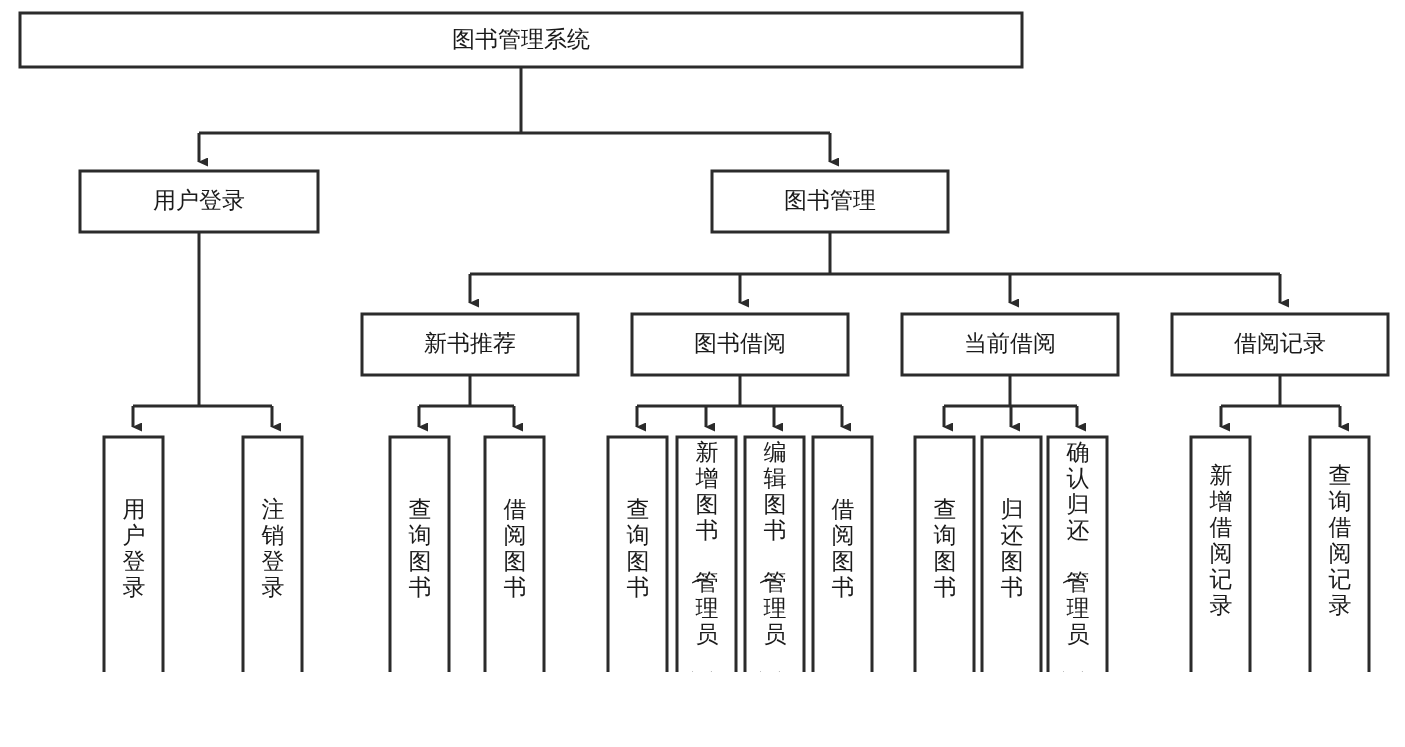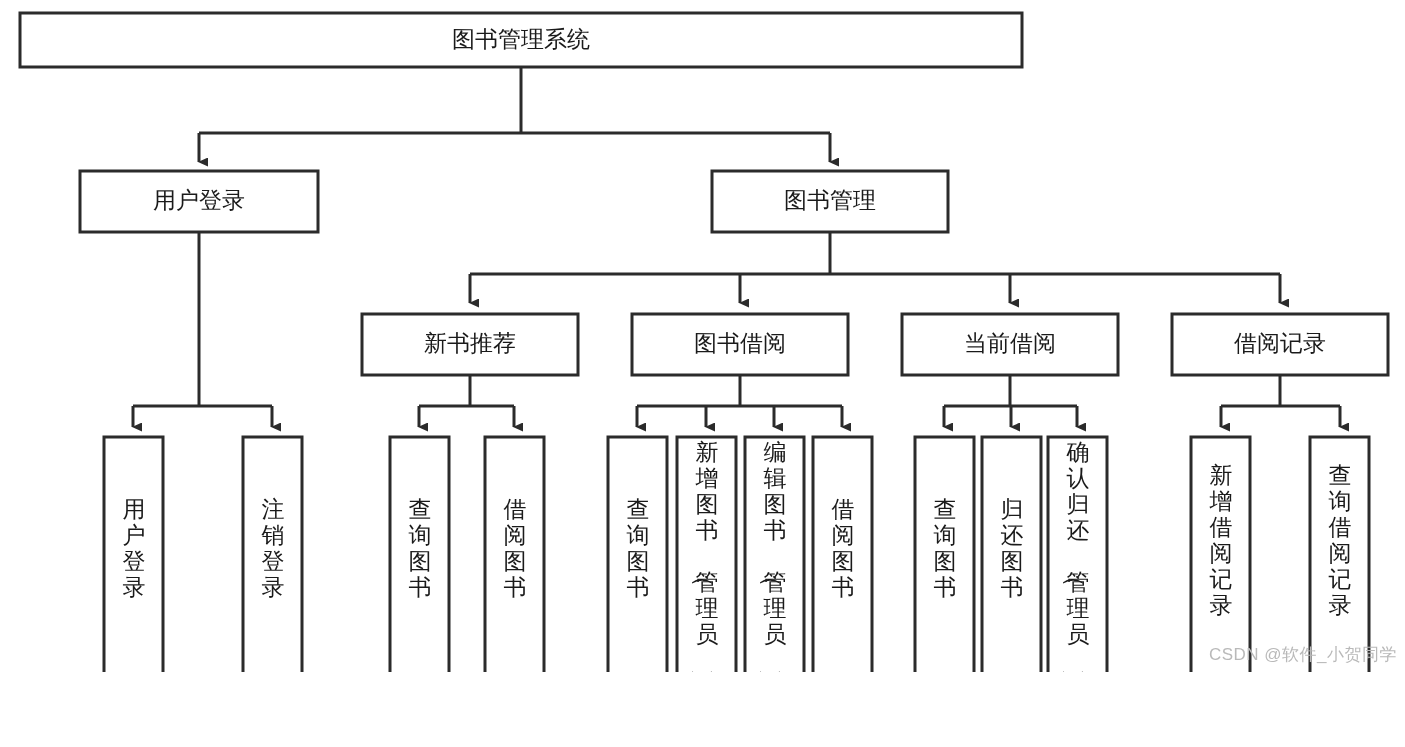--- a/index.html
+++ b/index.html
@@ -196,14 +196,13 @@
     <g>
       <rect class="node-rect" x="1191" y="437" width="59" height="298"></rect>
       <text class="node-label-vertical" x="1221" y="483"><tspan x="1221" y="483">新</tspan><tspan x="1221" y="509">增</tspan><tspan x="1221" y="535">借</tspan><tspan x="1221" y="561">阅</tspan><tspan x="1221" y="587">记</tspan><tspan x="1221" y="613">录</tspan></text>
     </g>
     <g>
       <rect class="node-rect" x="1310" y="437" width="59" height="298"></rect>
       <text class="node-label-vertical" x="1340" y="483"><tspan x="1340" y="483">查</tspan><tspan x="1340" y="509">询</tspan><tspan x="1340" y="535">借</tspan><tspan x="1340" y="561">阅</tspan><tspan x="1340" y="587">记</tspan><tspan x="1340" y="613">录</tspan></text>
     </g>
   </svg>
 
-  <div class="watermark">CSDN @软件_小贺同学</div>
 </div>
 
 </body></html>

